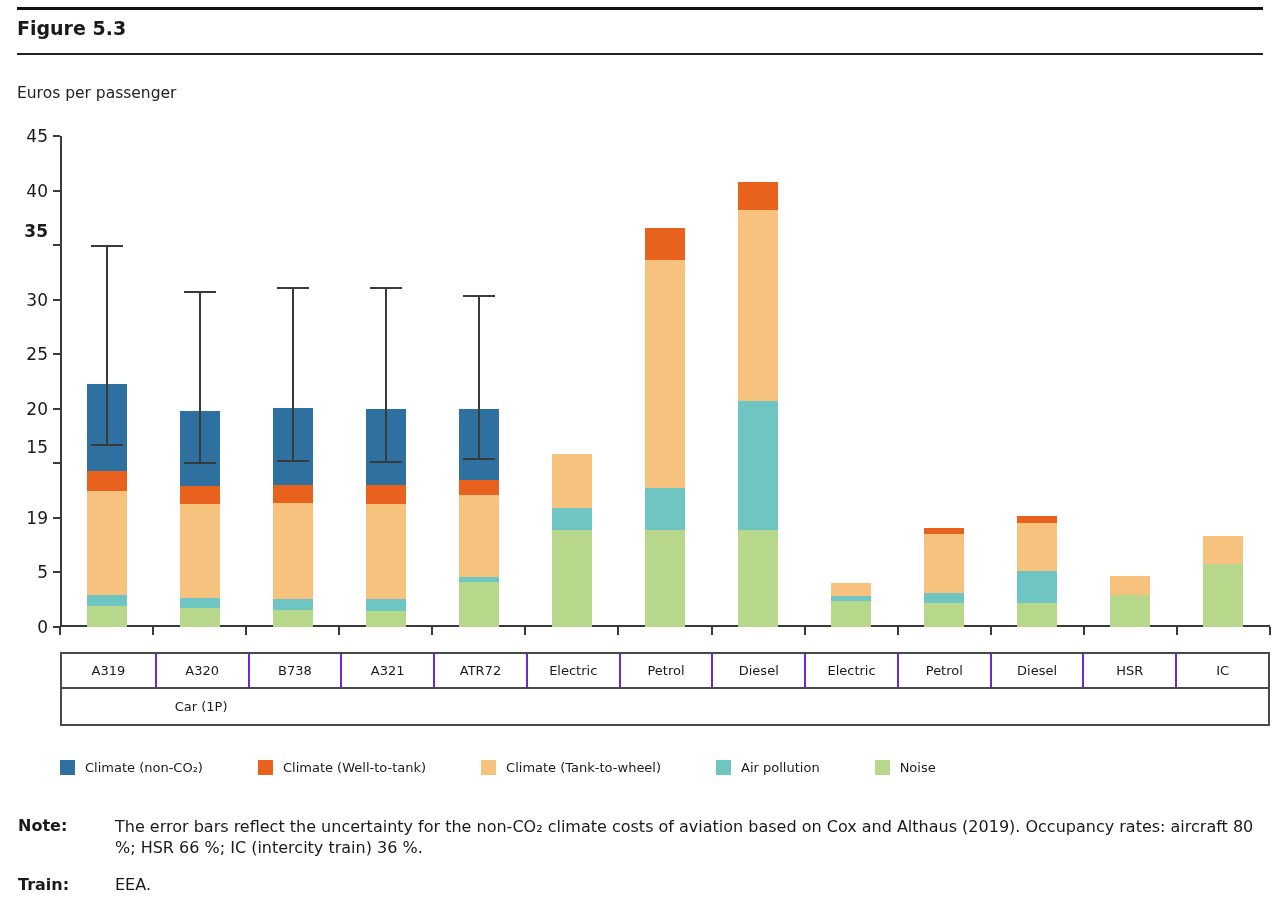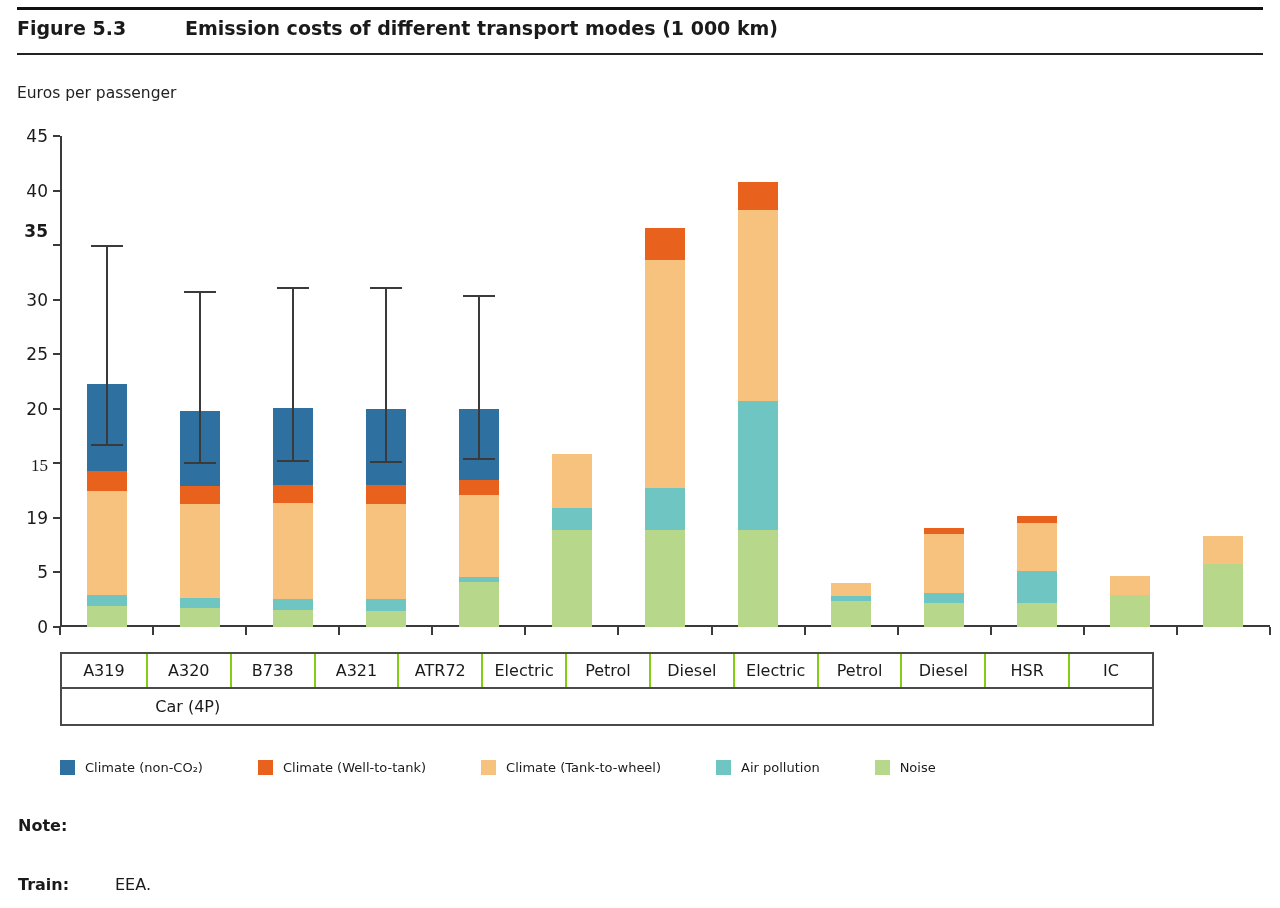--- a/index.html
+++ b/index.html
@@ -29,29 +29,29 @@
   }
   .ytick-label { position: absolute; width: 38px; text-align: right; font-size: 17px; color: #1a1a1a; }
   .ytick-mark  { position: absolute; width: 7px; height: 2px; background: #3a3a3a; }
   .xtick-mark  { position: absolute; width: 2px; height: 8px; background: #3a3a3a; }
   .bar-seg { position: absolute; }
   .err-line { position: absolute; width: 2px; background: #3a3a3a; }
   .err-cap  { position: absolute; width: 32px; height: 2px; background: #3a3a3a; }
 
   
   .xtable {
-    position: absolute; left: 60px; top: 652px; width: 1094px;
+    position: absolute; left: 60px; top: 652px; width: 1210px;
     border: 2px solid #4a4a4a;
-    font-size: 16px;
+    font-size: 13px;
   }
   .xtable-row { display: grid; grid-template-columns: repeat(13, 1fr); }
   .xtable-row.groups { border-top: 2px solid #4a4a4a; }
   .xtable-cell {
     height: 33px; display: flex; align-items: center; justify-content: center;
-    border-left: 2px solid #84cc16;
+    border-left: 2px solid #6d28d9;
   }
   .xtable-row.groups .xtable-cell { height: 35px; }
   .xtable-cell:first-child { border-left: none; }
 
   
   .legend { position: absolute; left: 60px; top: 760px; display: flex; gap: 55px; align-items: center; }
   .legend-item { display: flex; align-items: center; }
   .legend-swatch { width: 15px; height: 15px; margin-right: 10px; flex: 0 0 auto; }
   .legend-text { font-size: 13px; }
 
@@ -61,21 +61,20 @@
   .source-label { position: absolute; left: 18px; top: 875px; font-size: 16px; font-weight: bold; }
   .source-text  { position: absolute; left: 115px; top: 875px; font-size: 16px; }
 </style>
 </head>
 <body>
 
 <div class="page">
 
   <div class="rule-thick"></div>
   <div class="figure-label">Figure 5.3</div>
-  <div class="figure-title">Emission costs of different transport modes (1 000 km)</div>
   <div class="rule-thin"></div>
 
   <div class="unit-label">Euros per passenger</div>
 
   <div id="yaxis"></div>
 
   <div class="plot" id="plot"></div>
 
   <div class="xtable">
     <div class="xtable-row" id="catrow">
@@ -87,21 +86,21 @@
         <div class="xtable-cell">Electric</div>
         <div class="xtable-cell">Petrol</div>
         <div class="xtable-cell">Diesel</div>
         <div class="xtable-cell">Electric</div>
         <div class="xtable-cell">Petrol</div>
         <div class="xtable-cell">Diesel</div>
         <div class="xtable-cell">HSR</div>
         <div class="xtable-cell">IC</div>
       </div>
     <div class="xtable-row groups" id="grouprow">
-        <div class="xtable-cell" style="grid-column: span 3;">Car (4P)</div>
+        <div class="xtable-cell" style="grid-column: span 3;">Car (1P)</div>
       </div>
   </div>
 
   <div class="legend" id="legend">
       <div class="legend-item">
         <div class="legend-swatch" style="background: rgb(46, 113, 161);"></div>
         <div class="legend-text">Climate (non-CO₂)</div>
       </div>
       <div class="legend-item">
         <div class="legend-swatch" style="background: rgb(232, 97, 29);"></div>
@@ -115,30 +114,31 @@
         <div class="legend-swatch" style="background: rgb(110, 197, 193);"></div>
         <div class="legend-text">Air pollution</div>
       </div>
       <div class="legend-item">
         <div class="legend-swatch" style="background: rgb(183, 215, 138);"></div>
         <div class="legend-text">Noise</div>
       </div>
     </div>
 
   <div class="note-label">Note:</div>
+  <div class="note-text">The error bars reflect the uncertainty for the non-CO₂ climate costs of aviation based on Cox and Althaus (2019). Occupancy rates: aircraft 80 %; HSR 66 %; IC (intercity train) 36 %.</div>
   <div class="source-label">Train:</div>
   <div class="source-text">EEA.</div>
 
 <div class="ytick-label" style="left: 10px; top: 617px;">0</div>
     <div class="ytick-mark" style="left: 53px; top: 626px;"></div>
     <div class="ytick-label" style="left: 10px; top: 562.444px;">5</div>
     <div class="ytick-mark" style="left: 53px; top: 571.444px;"></div>
     <div class="ytick-label" style="left: 10px; top: 507.889px;">19</div>
     <div class="ytick-mark" style="left: 53px; top: 516.889px;"></div>
-    <div class="ytick-label" style="left: 10px; top: 456px; font-family: Liberation Serif, serif;">15</div>
+    <div class="ytick-label" style="left: 10px; top: 437px;">15</div>
     <div class="ytick-mark" style="left: 53px; top: 462.333px;"></div>
     <div class="ytick-label" style="left: 10px; top: 398.778px;">20</div>
     <div class="ytick-mark" style="left: 53px; top: 407.778px;"></div>
     <div class="ytick-label" style="left: 10px; top: 344.222px;">25</div>
     <div class="ytick-mark" style="left: 53px; top: 353.222px;"></div>
     <div class="ytick-label" style="left: 10px; top: 289.667px;">30</div>
     <div class="ytick-mark" style="left: 53px; top: 298.667px;"></div>
     <div class="ytick-label" style="left: 10px; top: 221px; font-weight: bold;">35</div>
     <div class="ytick-mark" style="left: 53px; top: 244.111px;"></div>
     <div class="ytick-label" style="left: 10px; top: 180.556px;">40</div>

